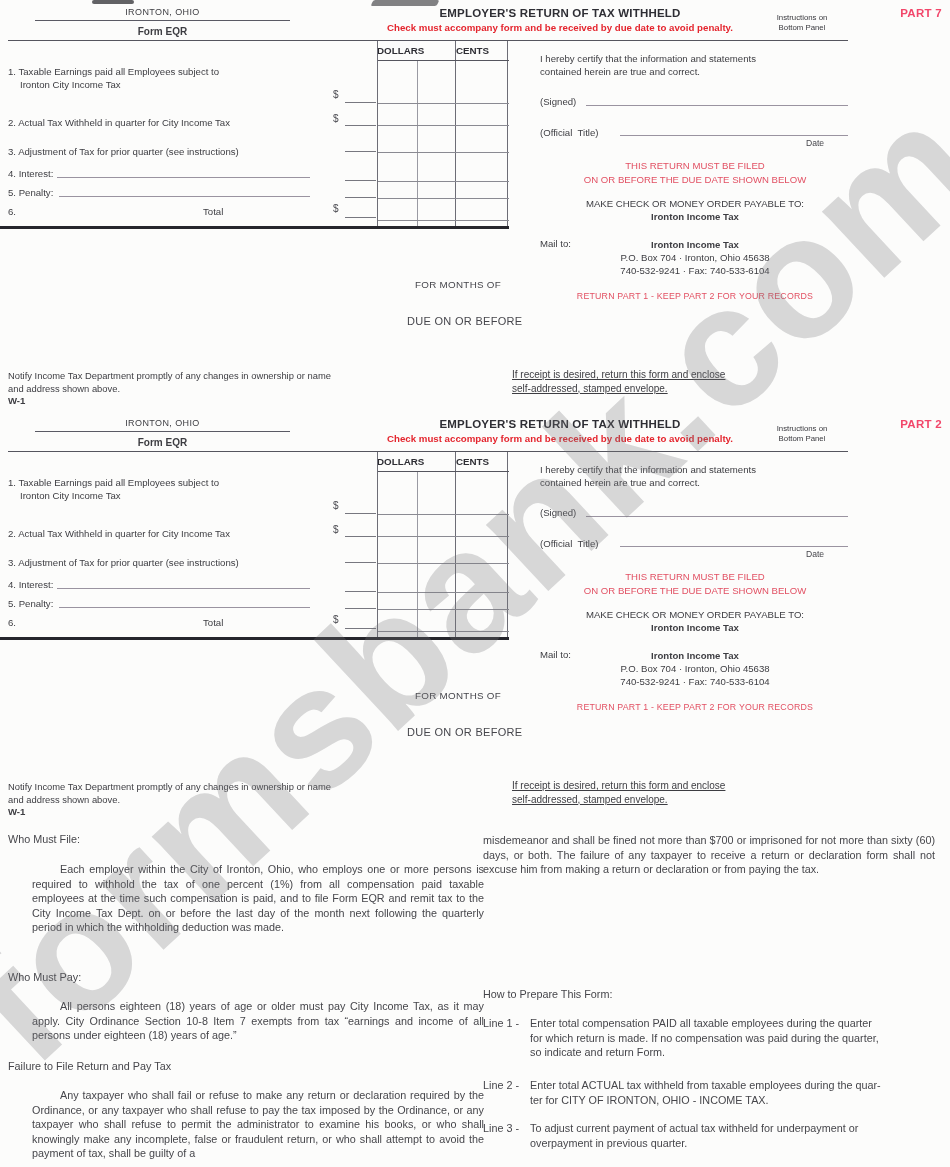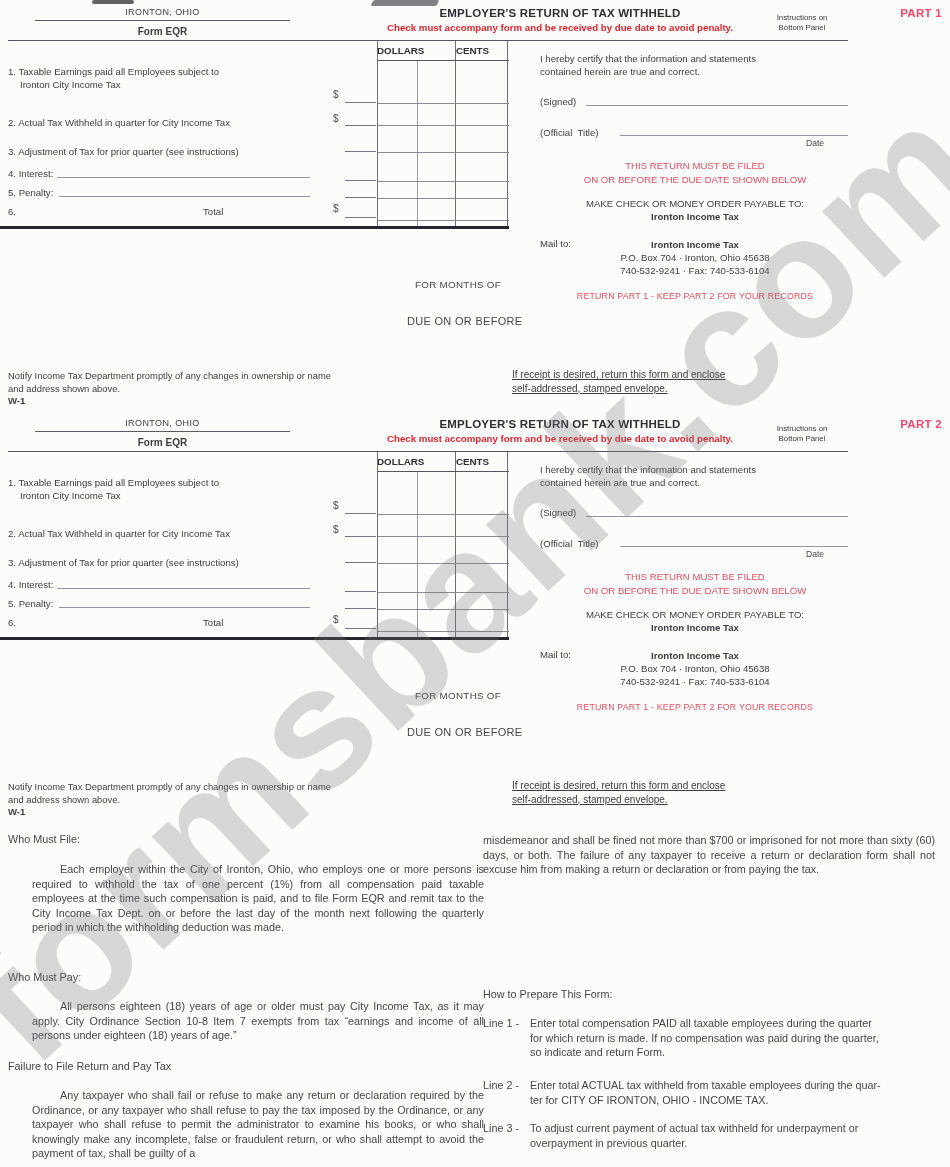--- a/index.html
+++ b/index.html
@@ -80,21 +80,21 @@
     <section class="fp" style="top: 0px;">
 
       <div class="abs city">IRONTON, OHIO</div>
       <div class="abs formnum">Form EQR</div>
       <div class="abs title">EMPLOYER'S RETURN OF TAX WITHHELD</div>
       <div class="abs subtitle">Check must accompany form and be received by due date to avoid penalty.</div>
       <div class="abs instrnote">
         <div>Instructions on</div>
         <div>Bottom Panel</div>
       </div>
-      <div class="abs partlabel">PART 1</div>
+      <div class="abs partlabel">PART 7</div>
       <div class="abs hrule"></div>
 
       <div class="abs colhead-d txt">DOLLARS</div>
       <div class="abs colhead-c txt">CENTS</div>
       <div class="abs grid">
         <div class="v1"></div>
         <div class="v2"></div>
         <div class="gr hd" style="top:19px;"></div>
         <div class="gr" style="top:62px;"></div>
         <div class="gr" style="top:84px;"></div>

